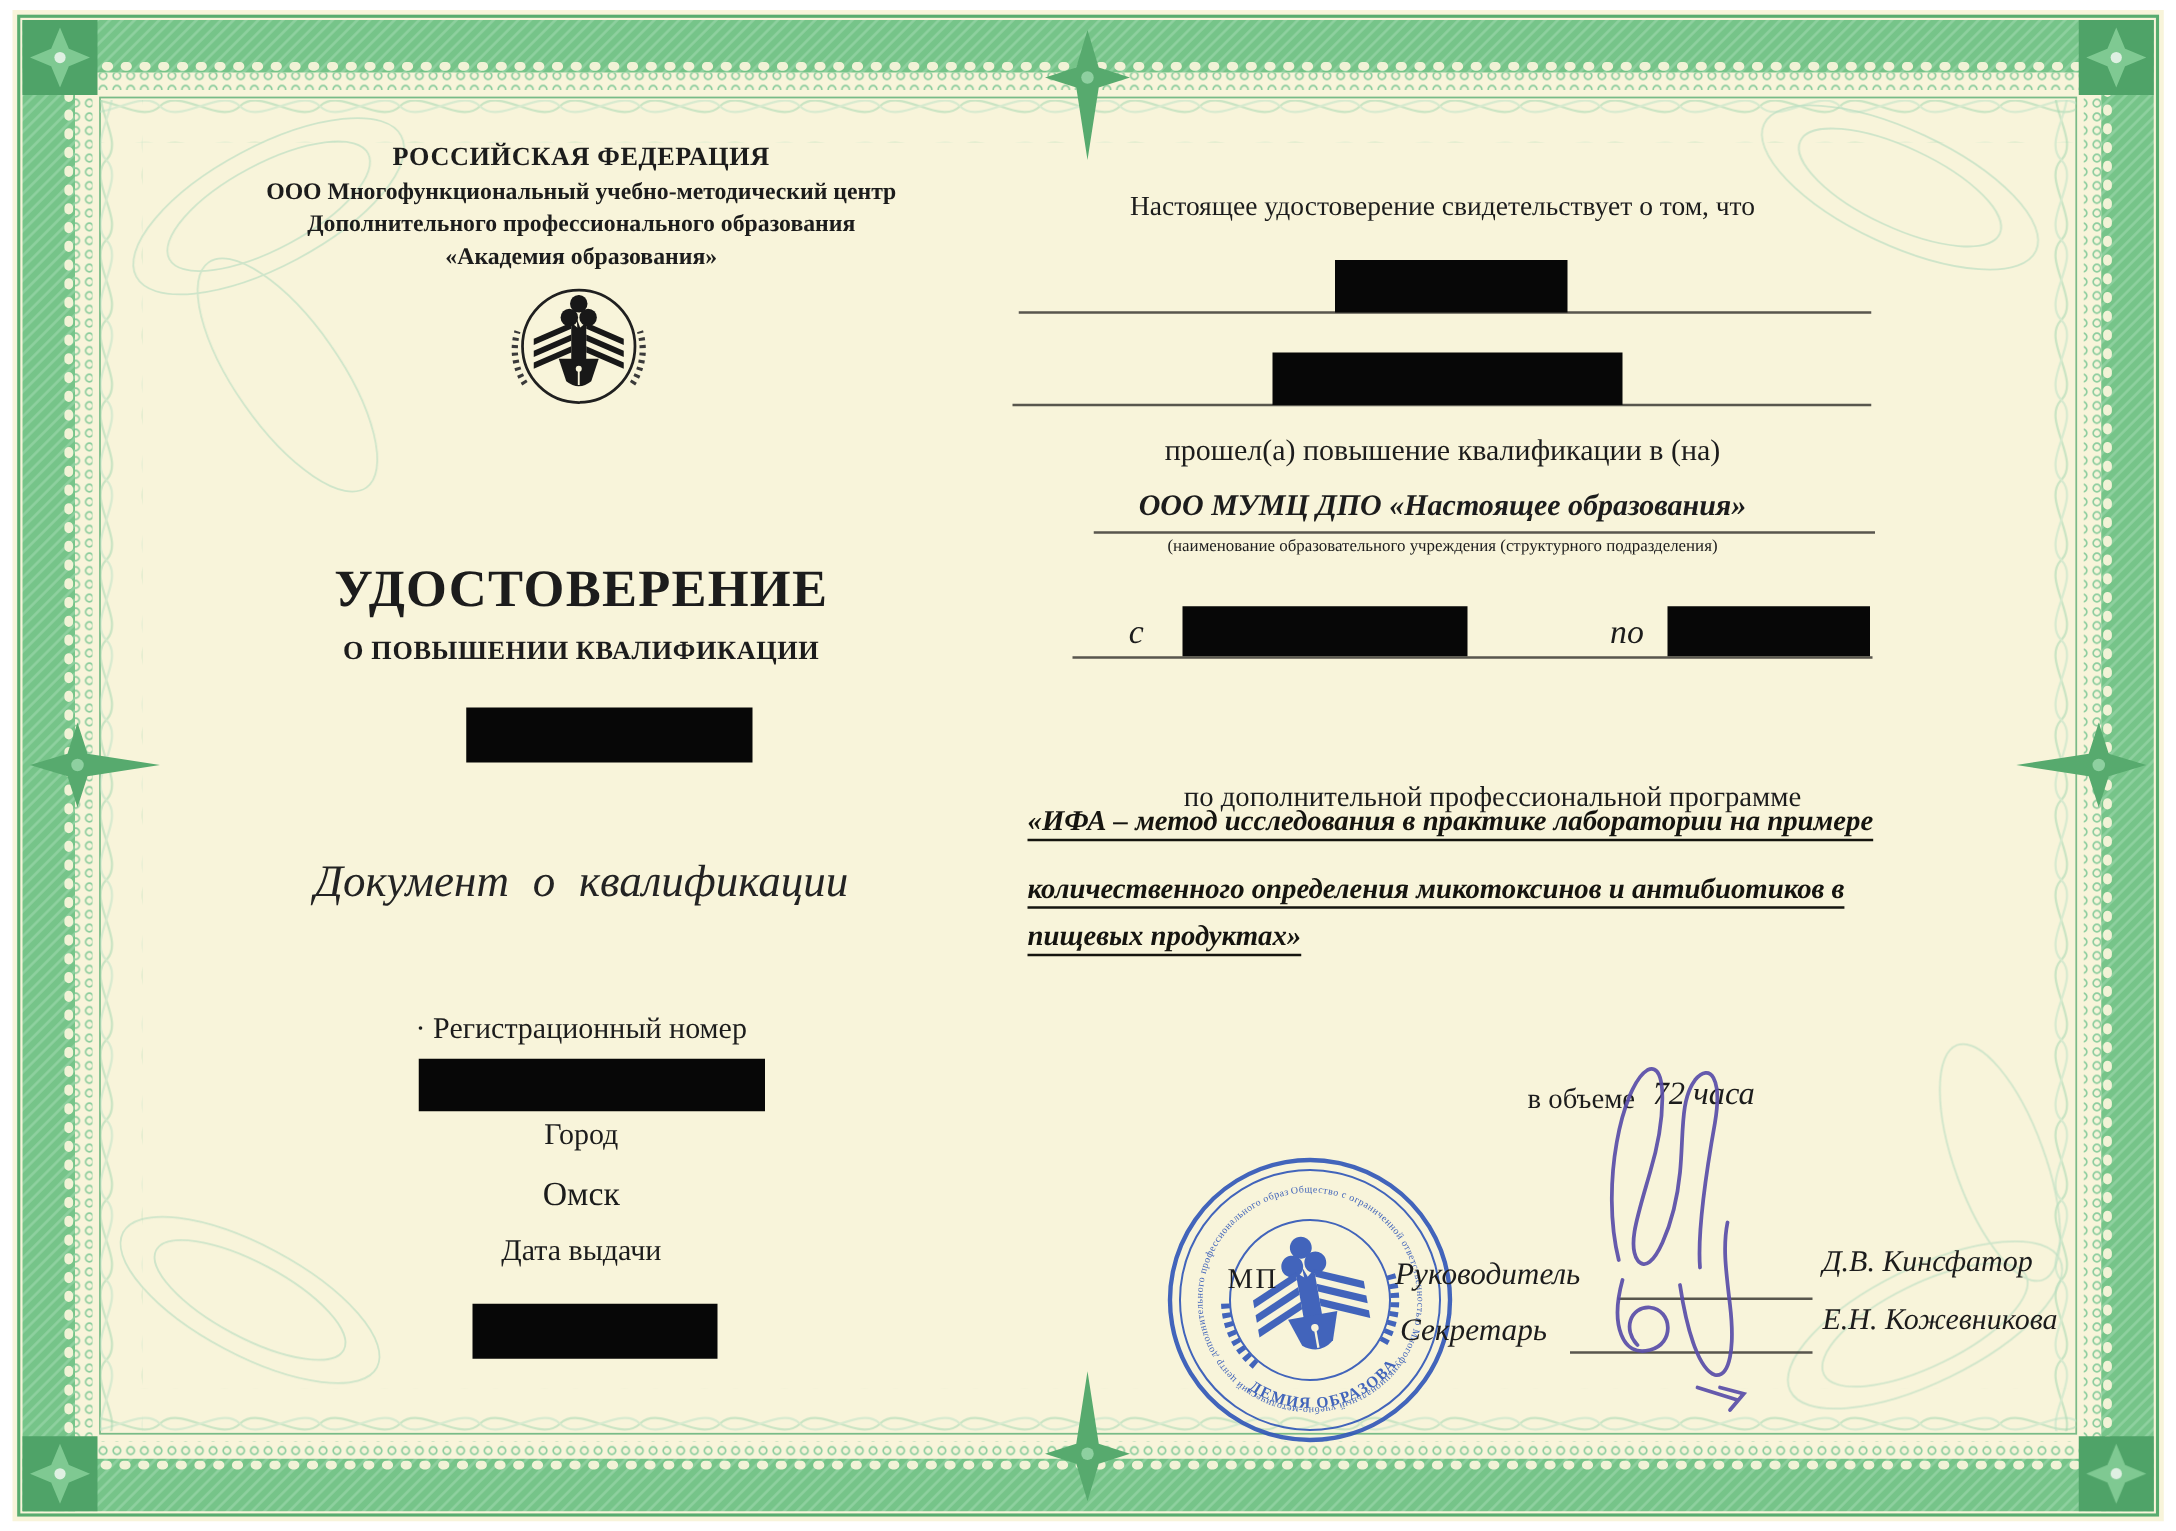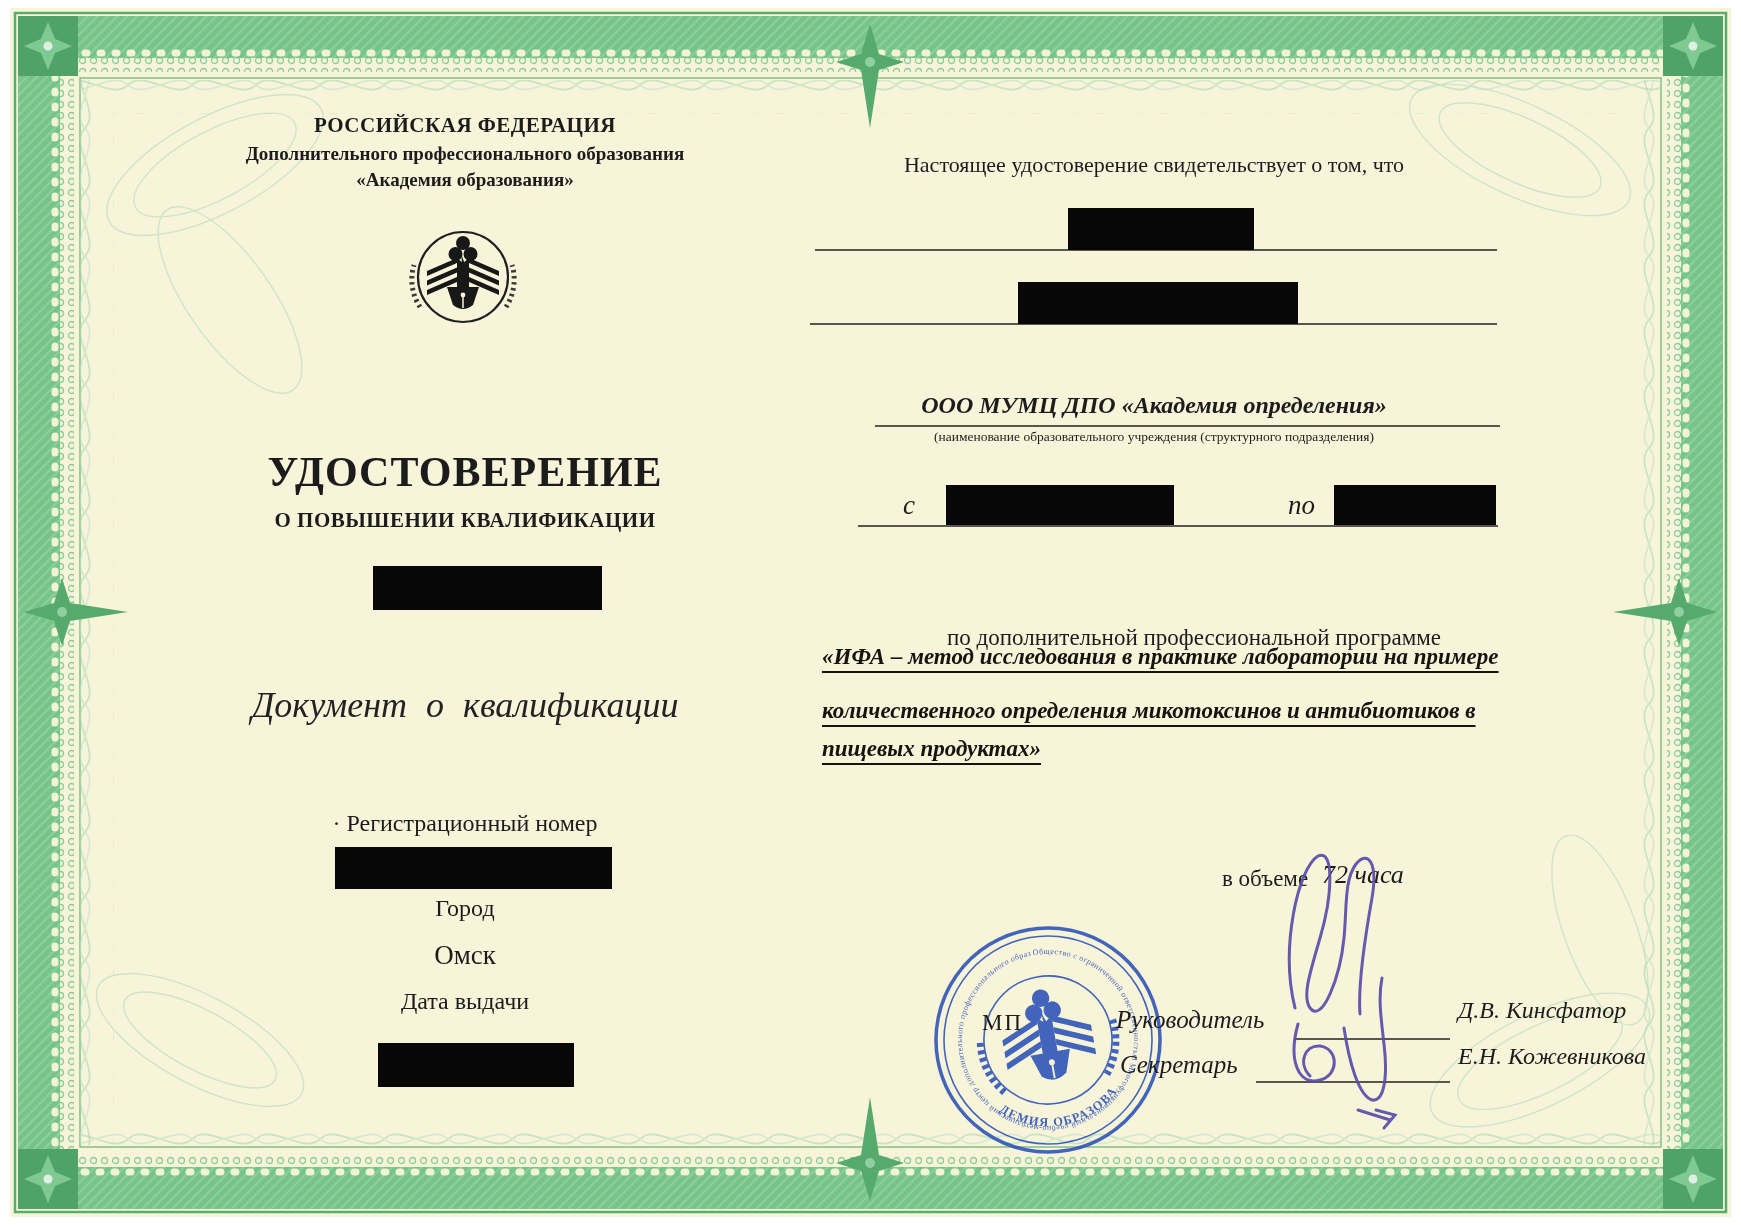--- a/index.html
+++ b/index.html
@@ -129,20 +129,21 @@
     <g fill="#8ed0a0">
       <circle cx="870" cy="62" r="5"></circle>
         <circle cx="870" cy="1163" r="5"></circle>
       <circle cx="62" cy="612" r="5"></circle>
         <circle cx="1679" cy="612" r="5"></circle>
     </g>
   </svg>
 
   <div class="txt lcol hdr center">
     <div class="h1">РОССИЙСКАЯ ФЕДЕРАЦИЯ</div>
+    <div class="h2">ООО Многофункциональный учебно-методический центр</div>
     <div class="h2">Дополнительного профессионального образования</div>
     <div class="h2">«Академия образования»</div>
   </div>
 
   <svg class="emblem" style="left:400px;top:212px;" width="126" height="126" viewBox="-63 -63 126 126">
     <circle cx="0" cy="2" r="45" fill="none" stroke="#202020" stroke-width="2.2"></circle>
     <path d="M -43,32 A 50 50 0 0 1 -49,-10" fill="none" stroke="#3a3a3a" stroke-width="5" stroke-dasharray="2.5 3.5"></path>
     <path d="M 43,32 A 50 50 0 0 0 49,-10" fill="none" stroke="#3a3a3a" stroke-width="5" stroke-dasharray="2.5 3.5"></path>
     <g fill="#181818">
       <circle cx="0" cy="-32" r="7"></circle>
@@ -179,21 +180,22 @@
   <div class="redact" style="left:378px;top:1043px;width:196px;height:44px;"></div>
 
   <div class="txt rcol center statement">Настоящее удостоверение свидетельствует о том, что</div>
 
   <div class="redact" style="left:1068px;top:208px;width:186px;height:42px;"></div>
   <div class="rule" style="left:815px;top:249px;width:682px;"></div>
 
   <div class="redact" style="left:1018px;top:282px;width:280px;height:42px;"></div>
   <div class="rule" style="left:810px;top:323px;width:687px;"></div>
 
-  <div class="txt rcol center orgname">ООО МУМЦ ДПО «Академия определения»</div>
+  <div class="txt rcol center courseline">прошел(а) повышение квалификации в (на)</div>
+  <div class="txt rcol center orgname">ООО МУМЦ ДПО «Настоящее образования»</div>
   <div class="rule" style="left:875px;top:425px;width:625px;"></div>
   <div class="txt rcol center cap2">(наименование образовательного учреждения (структурного подразделения)</div>
 
   <div class="txt fromlbl">с</div>
   <div class="redact" style="left:946px;top:485px;width:228px;height:40px;"></div>
   <div class="txt tolbl">по</div>
   <div class="redact" style="left:1334px;top:485px;width:162px;height:40px;"></div>
   <div class="rule" style="left:858px;top:525px;width:640px;"></div>
 
   <div class="txt rcol center programintro">по дополнительной профессиональной программе</div>

